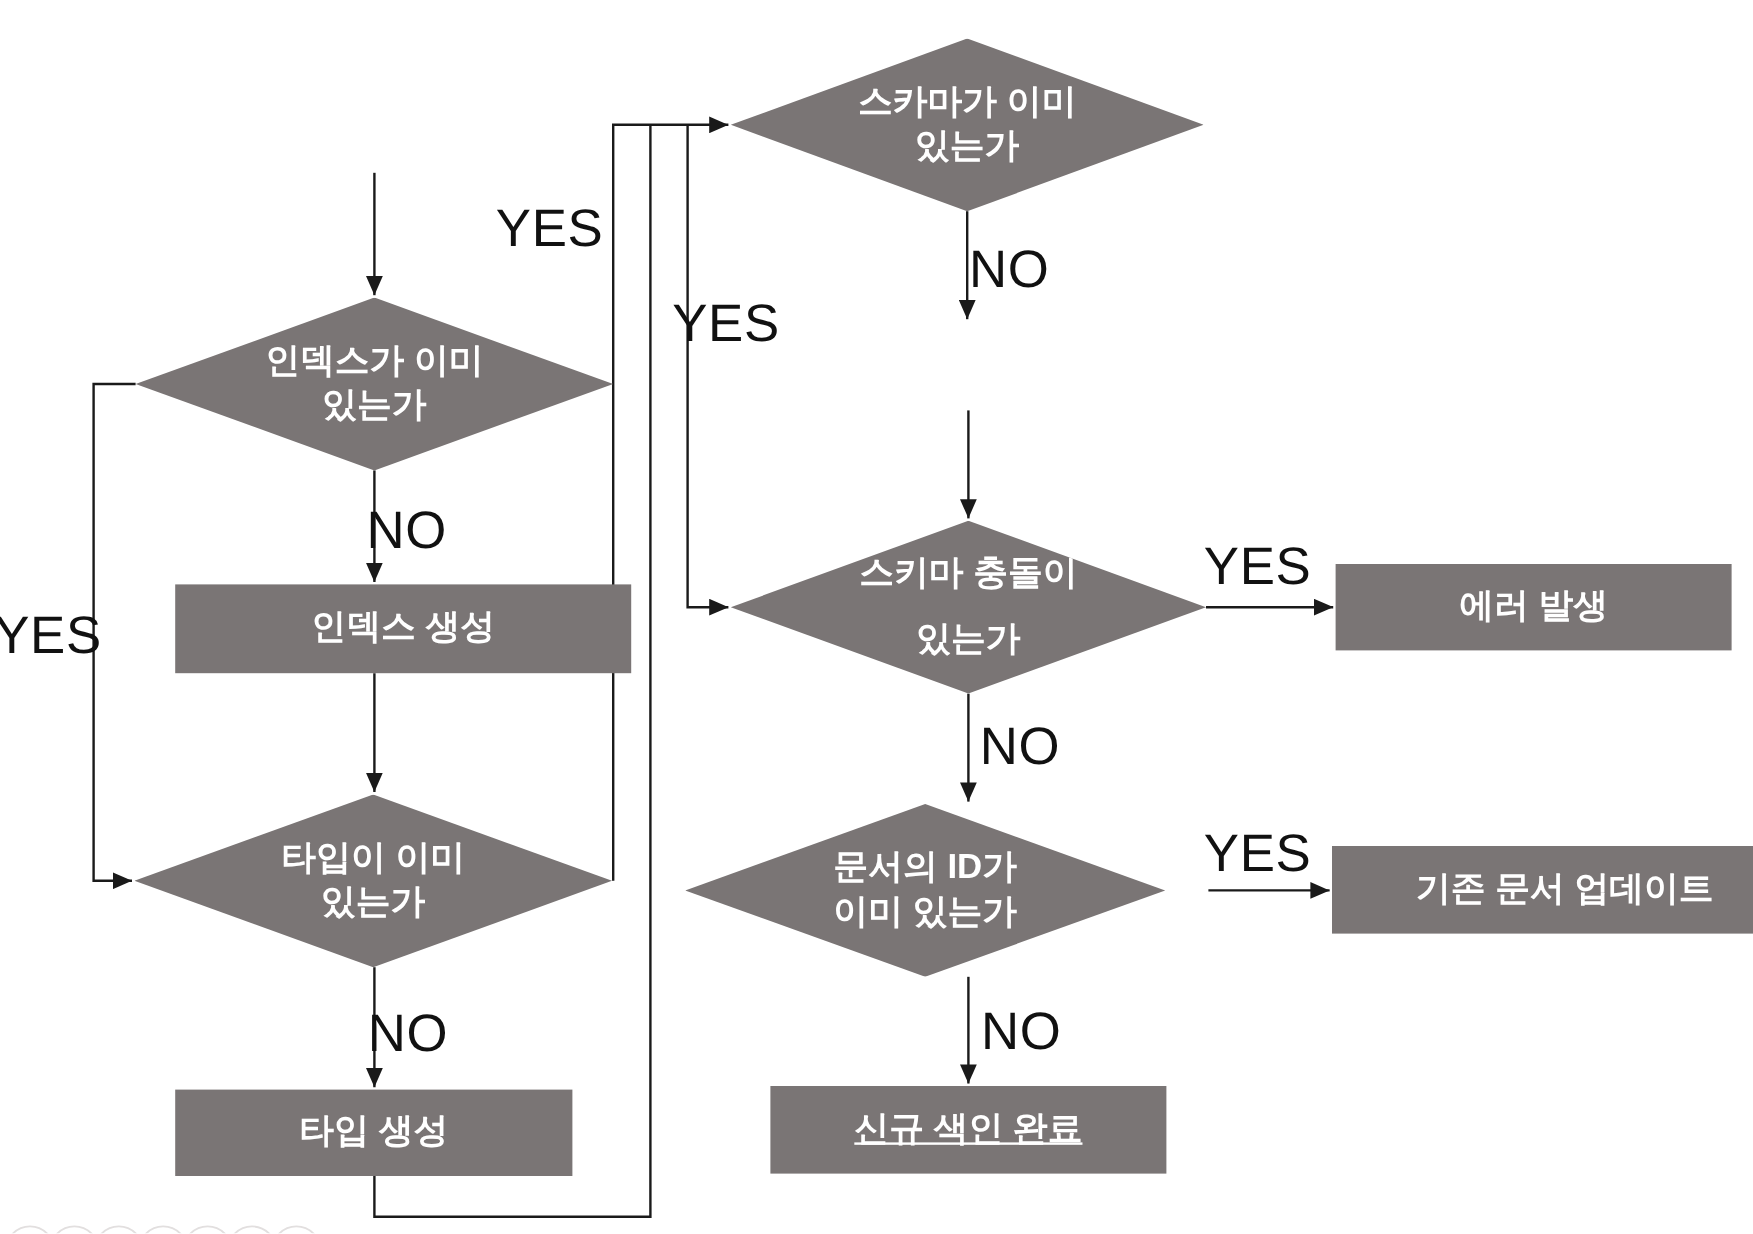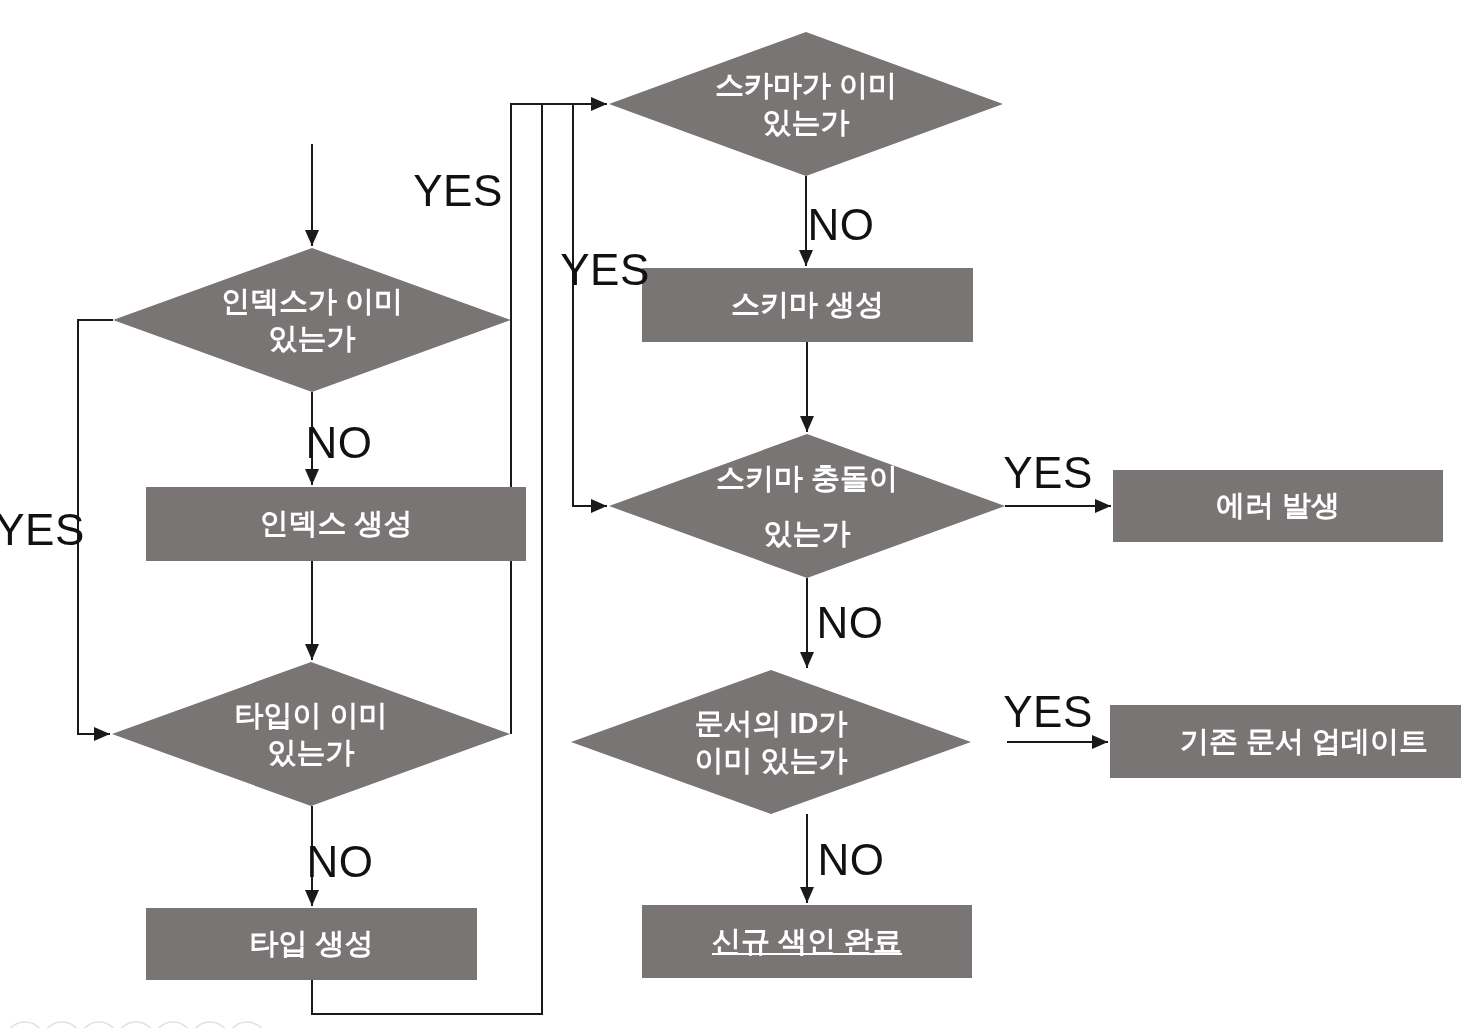--- a/index.html
+++ b/index.html
@@ -129,23 +129,20 @@
       <circle class="watermark" cx="247" cy="1042" r="20"></circle>
     </g>
   </svg>
 
   <div class="node rect" id="node-create-index">
     <span>인덱스 생성</span>
   </div>
   <div class="node rect" id="node-create-type">
     <span>타입 생성</span>
   </div>
-  <div class="node rect" id="node-create-schema">
-    <span>스키마 생성</span>
-  </div>
   <div class="node rect" id="node-error">
     <span>에러 발생</span>
   </div>
   <div class="node rect" id="node-update-doc">
     <span>기존 문서 업데이트</span>
   </div>
   <div class="node rect" id="node-complete">
     <span>신규 색인 완료</span>
   </div>
 

